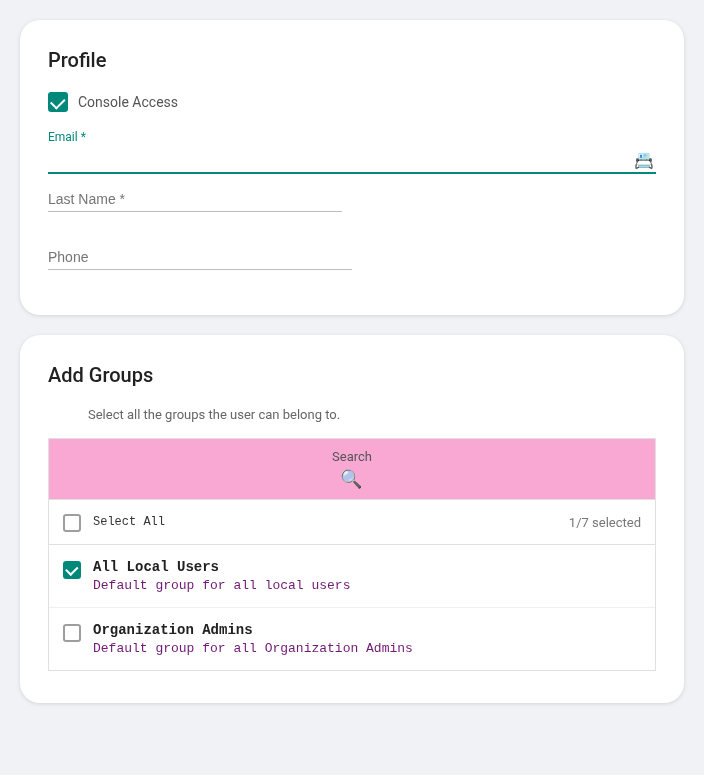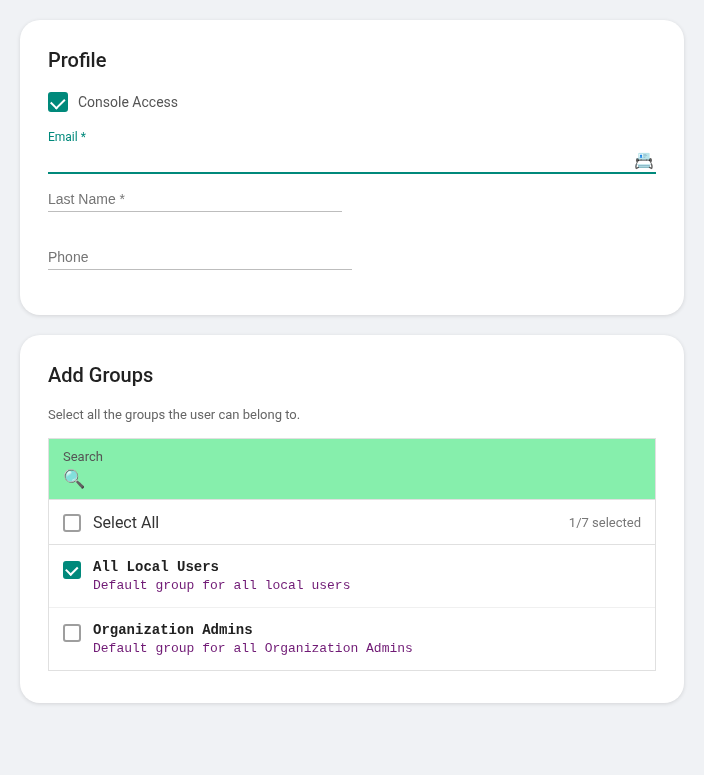--- a/index.html
+++ b/index.html
@@ -120,30 +120,32 @@
       grid-template-columns: 1fr 1fr;
       gap: 20px;
       margin-bottom: 20px;
     }
 
     
     .section-subtitle {
       font-size: 13px;
       color: #666;
       margin-bottom: 16px;
+      margin-left: 40px;
     }
 
     .search-box {
-      background: #86efac;
+      background: #f9a8d4;
       border: 1px solid #e0e0e0;
       border-bottom: none;
       padding: 10px 14px 10px;
       display: flex;
       flex-direction: column;
       gap: 4px;
+      align-items: center;
     }
 
     .search-label {
       font-size: 13px;
       color: #555;
     }
 
     .search-icon-wrap {
       font-size: 18px;
       color: #555;
@@ -226,22 +228,23 @@
     .small-checkbox.checked::after {
       content: '';
       width: 9px;
       height: 6px;
       border-left: 2px solid #fff;
       border-bottom: 2px solid #fff;
       transform: rotate(-45deg) translateY(-1px);
     }
 
     .select-all-label {
-      font-size: 16px;
+      font-size: 12px;
       color: #333;
+      font-family: Liberation Mono, monospace;
     }
   </style>
 </head>
 <body>
 
 <div class="card">
   <h2 class="card-title">Profile</h2>
 
   <div class="checkbox-row">
     <div class="checkbox-item">

